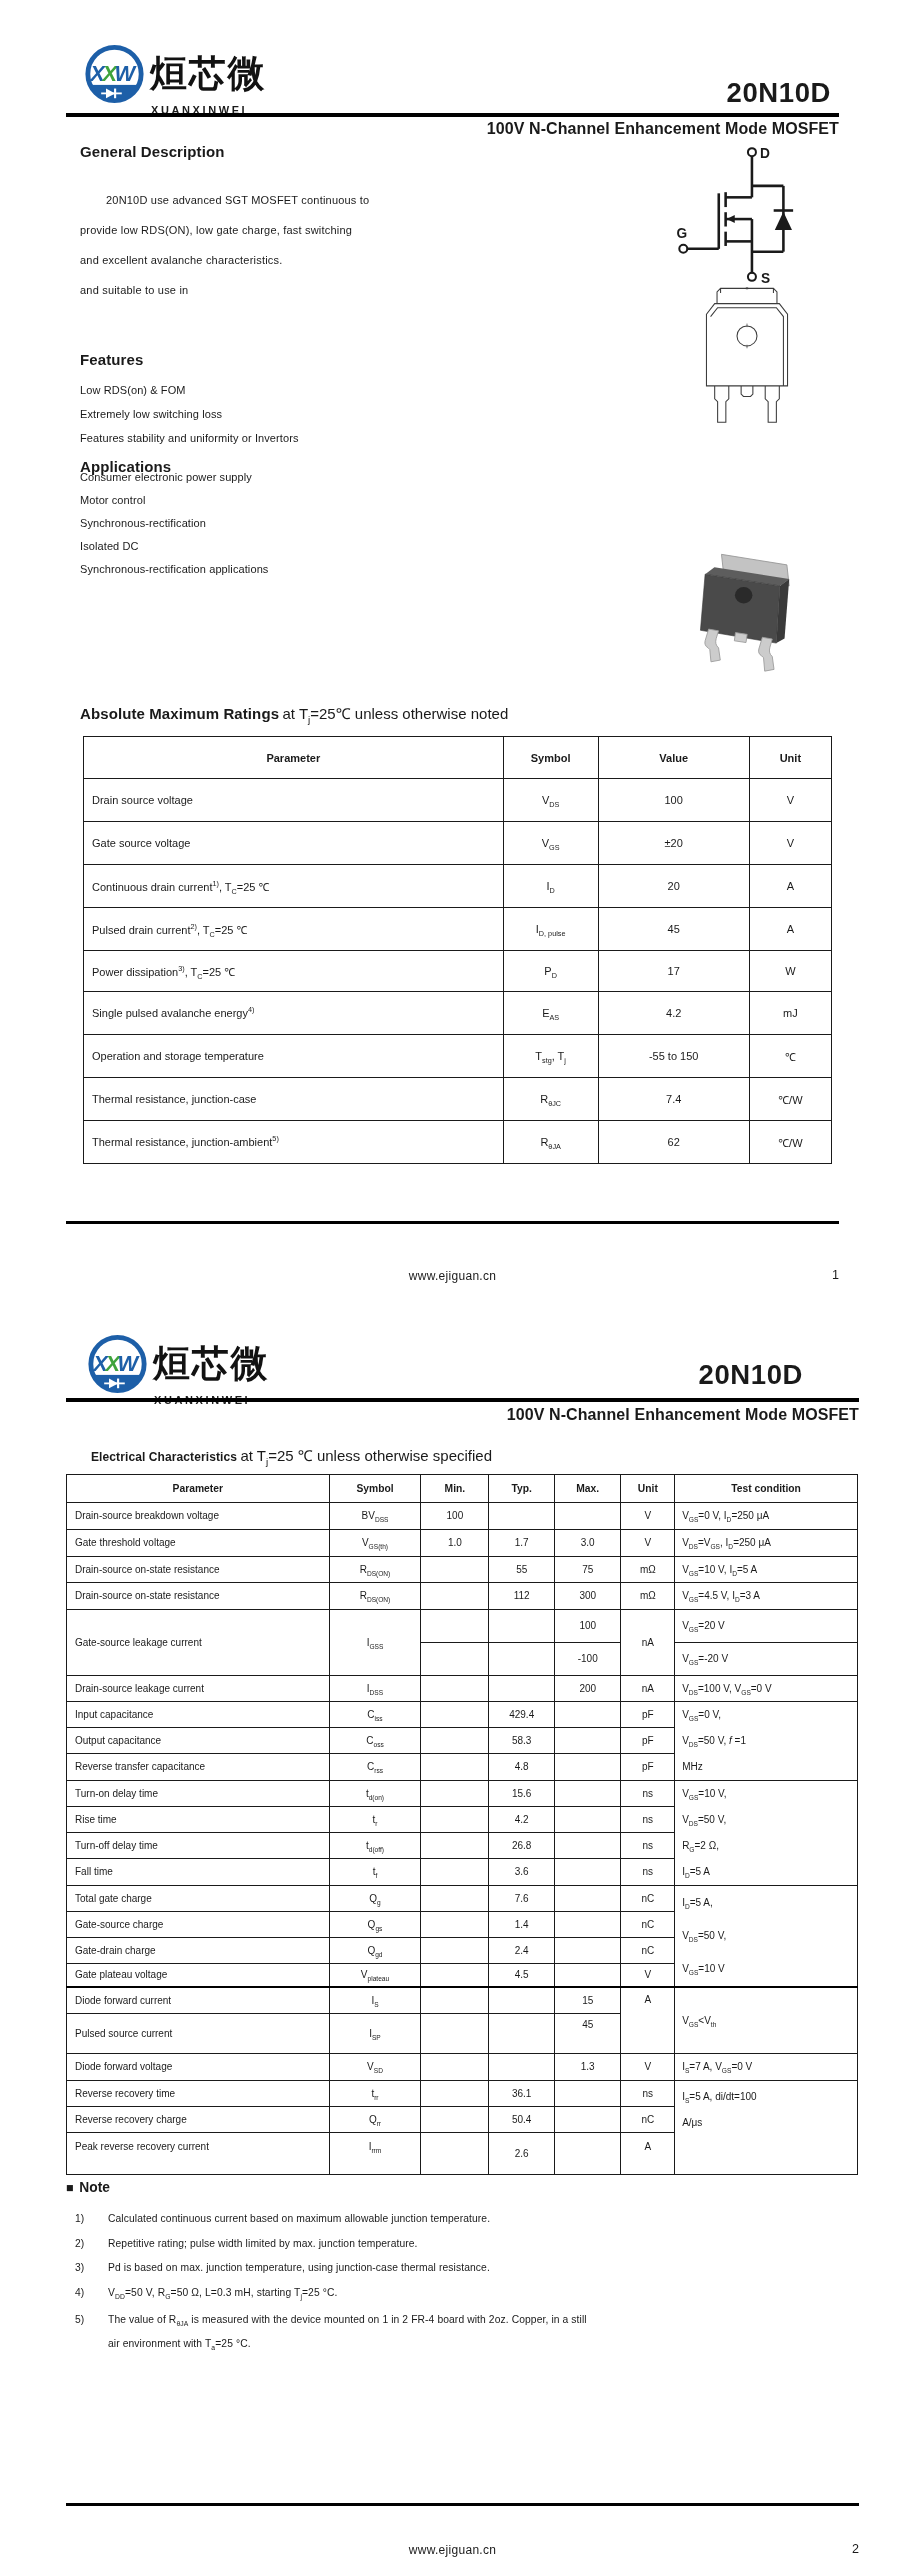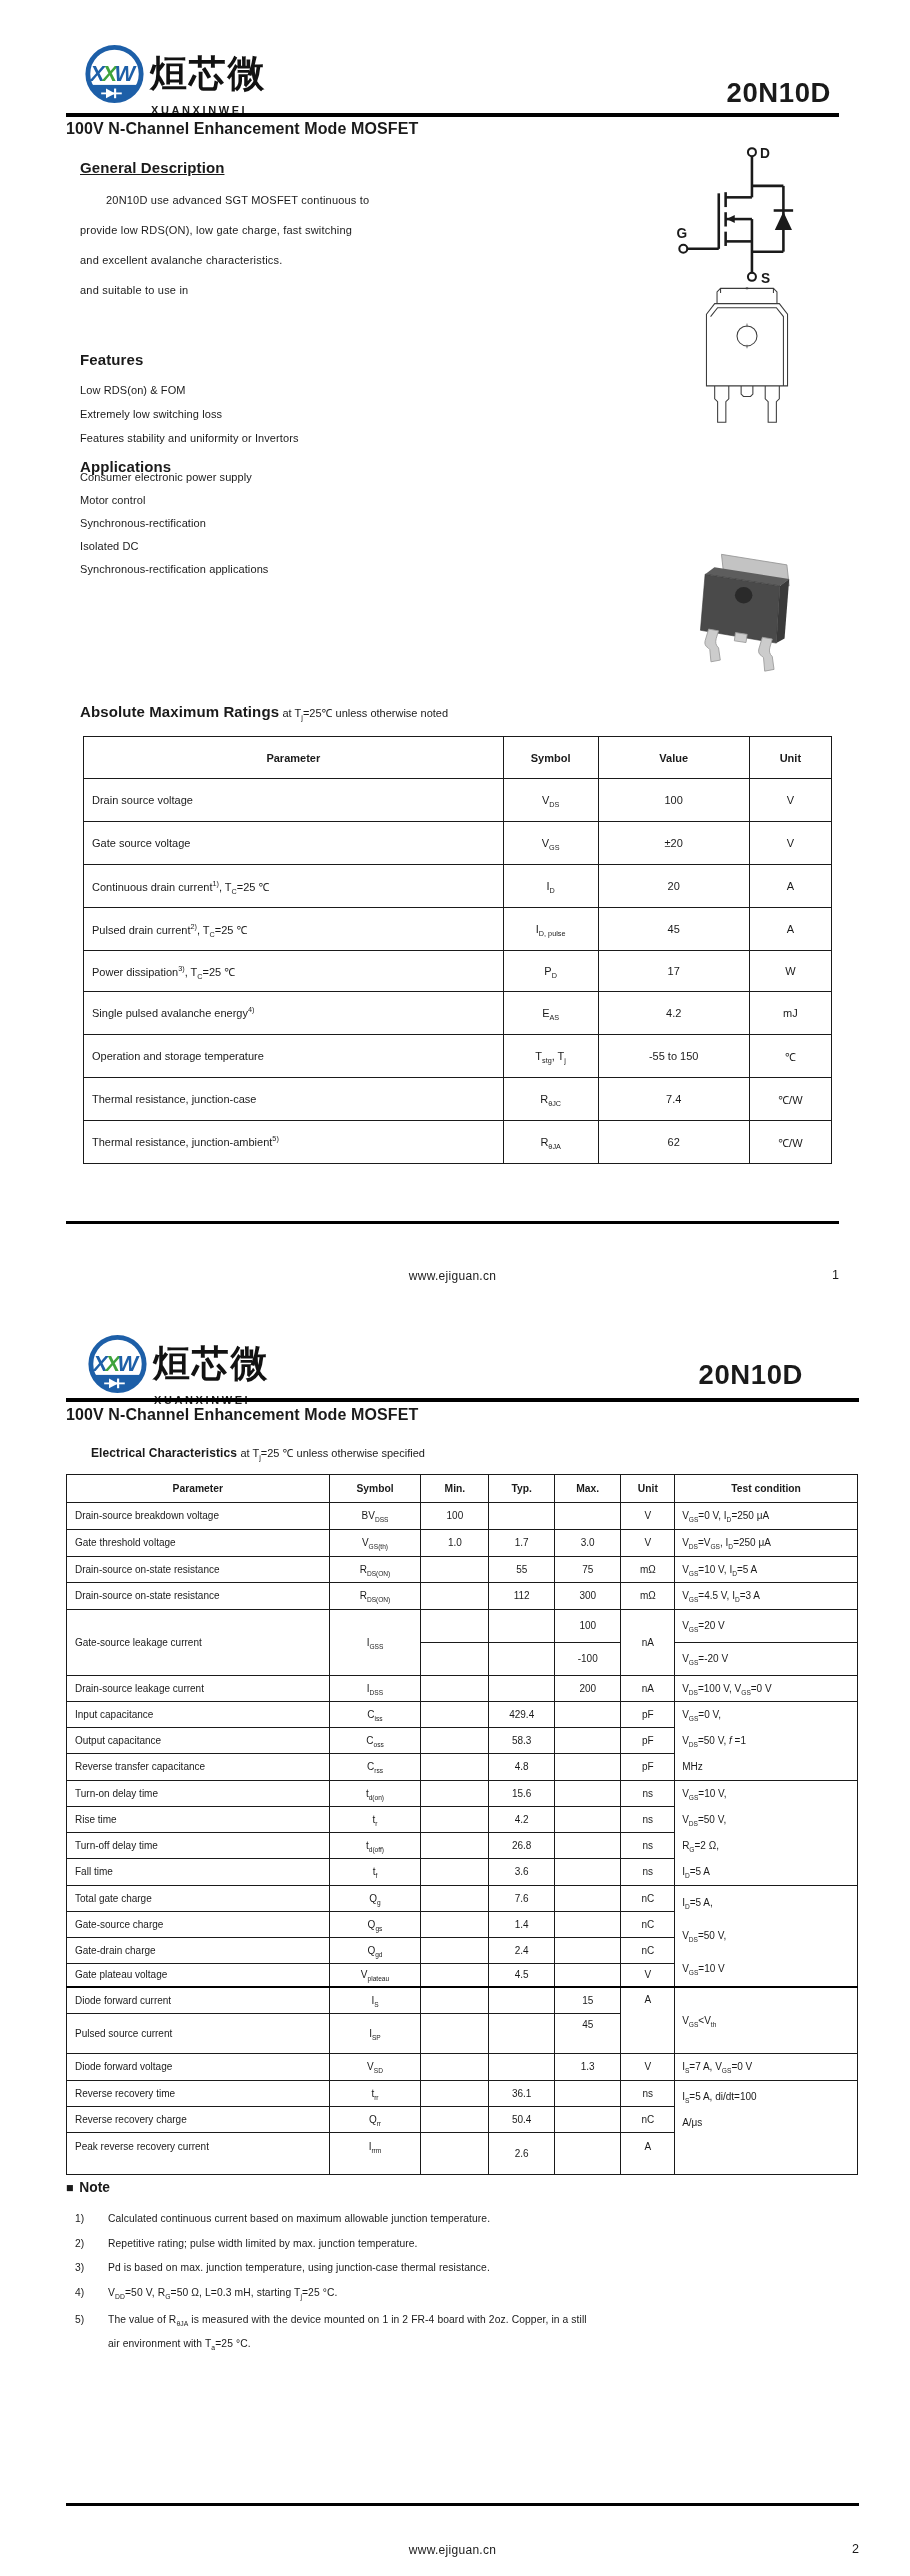--- a/index.html
+++ b/index.html
@@ -4,23 +4,23 @@
 <style>
   html,body{margin:0;padding:0;}
   body{
     width:910px;height:2576px;background:#ffffff;position:relative;
     font-family:"Liberation Sans", sans-serif;color:#1a1a1a;
     -webkit-font-smoothing:antialiased;
   }
   .abs{position:absolute;}
   .rule{background:#000;}
   .ptitle{font-size:27.5px;font-weight:800;letter-spacing:0.6px;text-align:right;}
-  .subtitle{font-size:16px;font-weight:700;letter-spacing:0.1px;}
+  .subtitle{font-size:16px;font-weight:700;text-align:right;letter-spacing:0.1px;}
   .h1{font-size:15px;font-weight:800;letter-spacing:0.1px;}
-  .hcond{font-size:11px;font-weight:400;margin-left:3.4px;}
+  .hcond{font-size:15px;font-weight:400;margin-left:3.4px;}
   .bodyline{font-size:11px;letter-spacing:0.2px;}
   .gd-lines div{height:30px;line-height:30px;}
   .gd-lines .indent{padding-left:26px;}
   .list div{height:24px;line-height:24px;font-size:11px;letter-spacing:0.1px;}
   .list.tight div{height:23px;line-height:23px;}
   table{border-collapse:collapse;table-layout:fixed;width:100%;}
   td,th{border:1px solid #1a1a1a;text-align:center;vertical-align:middle;
         padding:0 2.3px;overflow:hidden;}
   .amr{font-size:11px;}
   .amr th{font-size:11px;font-weight:800;}
@@ -68,21 +68,21 @@
     </g>
   </svg>
   <div class="abs logo-cn" style="left:67px;top:15px;">烜芯微</div>
   <div class="abs logo-en" style="left:68px;top:64px;">XUANXINWEI</div>
 </div>
 
 <div class="abs ptitle" style="left:66px;top:77px;width:765px;">20N10D</div>
 <div class="abs rule" style="left:66px;top:113px;width:773px;height:4px;"></div>
 <div class="abs subtitle" style="left:66px;top:120px;width:773px;">100V N-Channel Enhancement Mode MOSFET</div>
 
-<div class="abs h1" style="left:80px;top:159px;text-decoration:underline;">General Description</div>
+<div class="abs h1" style="left:80px;top:143px;">General Description</div>
 <div class="abs gd-lines bodyline" style="left:80px;top:185px;width:402px;">
   <div class="indent">20N10D use advanced SGT  MOSFET continuous to</div>
   <div>provide low RDS(ON), low gate charge, fast  switching</div>
   <div>and excellent avalanche characteristics.</div>
   <div>and suitable to use in</div>
 </div>
 
 <div class="abs h1" style="left:80px;top:351px;">Features</div>
 <div class="abs list" style="left:80px;top:378px;width:402px;">
   <div>Low RDS(on) &amp; FOM</div>

